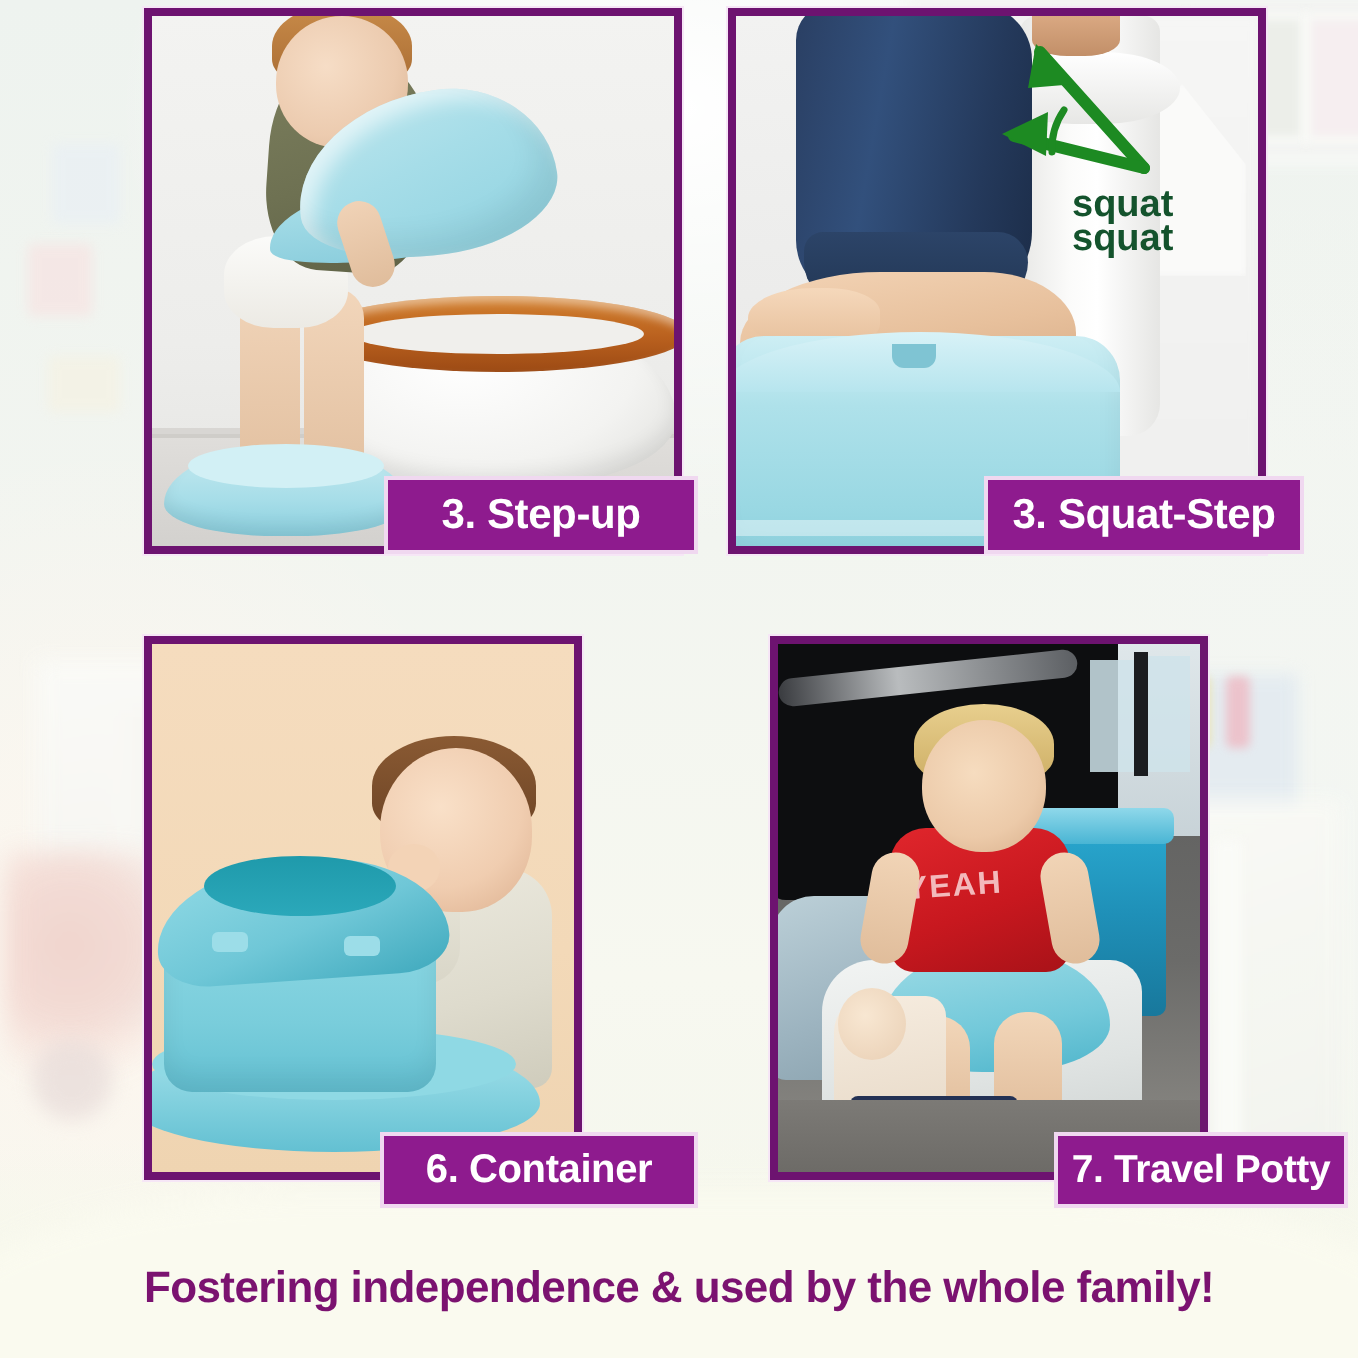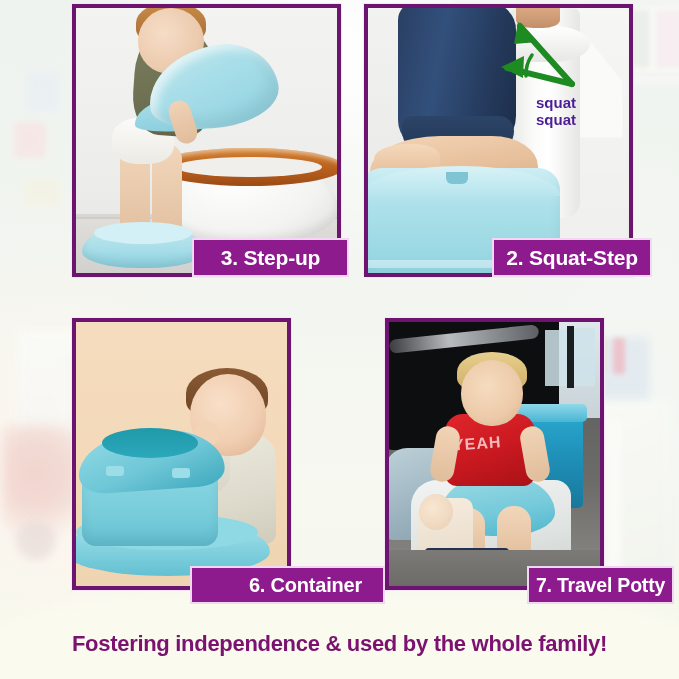--- a/index.html
+++ b/index.html
@@ -134,21 +134,21 @@
   .p5-steptop{position:absolute;left:-8px;top:158px;width:200px;height:30px;border-radius:50%/100% 100% 0 0;
       background:linear-gradient(180deg,#d8f2f7,#b7e5ee);}
   .p5-stepnotch{position:absolute;left:78px;top:164px;width:22px;height:12px;border-radius:0 0 6px 6px;
       background:#7fc4d3;}
   .p5-stepband{position:absolute;left:-8px;top:252px;width:200px;height:8px;background:rgba(255,255,255,.42);}
   .p5-bgroom{position:absolute;right:0;top:0;width:78px;bottom:0;
       background:linear-gradient(180deg,#f6f6f5,#efefee);filter:blur(2px);}
   .p5-bghouse{position:absolute;right:6px;top:34px;width:64px;height:96px;
       background:#fafaf9;clip-path:polygon(50% 0,100% 42%,100% 100%,0 100%,0 42%);filter:blur(1.5px);}
   .sq-label{position:absolute;left:168px;top:86px;width:86px;
-      color:#4c1d95;font-size:15px;font-weight:bold;line-height:17px;
+      color:#14532d;font-size:19px;font-weight:bold;line-height:17px;
       font-family:"Liberation Sans", sans-serif;z-index:12;}
 
   
   .p6{left:72px;top:318px;width:211px;height:264px;}
   .p6 .room{position:absolute;inset:0;background:linear-gradient(180deg,#f5dcbe 0%,#f3d9b8 58%,#efd4b1 100%);}
   .p6-baby-head{position:absolute;left:114px;top:52px;width:76px;height:82px;border-radius:50% 50% 46% 48%;
       background:radial-gradient(circle at 40% 36%,#f9e0c8 0%,#f0cdb0 58%,#dcb08f 100%);}
   .p6-baby-hair{position:absolute;left:110px;top:46px;width:82px;height:50px;
       background:linear-gradient(180deg,#8a5a33 0%,#6d4425 100%);border-radius:52% 52% 34% 34%;}
   .p6-baby-body{position:absolute;left:104px;top:112px;width:96px;height:110px;
@@ -307,41 +307,41 @@
       <polygon points="150,14 170,34 146,36" fill="#1d8a22"></polygon>
       <polygon points="133,59 156,48 155,70" fill="#1d8a22"></polygon>
     </svg>
 
     <div class="sq-label">
       <span>squat</span><br>
       <span>squat</span>
     </div>
   </div>
 </div>
-<div class="badge" style="left:492px;top:238px;width:156px;height:35px;font-size:21px;">2. Squat-Step</div>
+<div class="badge" style="left:492px;top:238px;width:156px;height:35px;font-size:21px;">3. Squat-Step</div>
 
 <div class="panel p6">
   <div class="photo">
     <div class="room"></div>
     <div class="p6-baby-body"></div>
     <div class="p6-baby-arm"></div>
     <div class="p6-baby-hair"></div>
     <div class="p6-baby-head"></div>
     <div class="p6-baby-hand"></div>
 
     <div class="p6-potty-base"></div>
     <div class="p6-potty-basetop"></div>
     <div class="p6-potty"></div>
     <div class="p6-potty-lid"></div>
     <div class="p6-potty-lidtop"></div>
     <div class="p6-notch" style="left:30px;top:144px;width:18px;height:10px;"></div>
     <div class="p6-notch" style="left:96px;top:146px;width:18px;height:10px;"></div>
   </div>
 </div>
-<div class="badge" style="left:190px;top:566px;width:155px;height:34px;font-size:20px;padding-left:36px;">6. Container</div>
+<div class="badge" style="left:190px;top:566px;width:155px;height:34px;font-size:20px;">6. Container</div>
 
 <div class="panel p7">
   <div class="photo">
     <div class="scene"></div>
     <div class="p7-sky"></div>
     <div class="p7-carbody"></div>
     <div class="p7-carroof"></div>
     <div class="p7-window" style="left:156px;top:8px;width:24px;height:56px;"></div>
     <div class="p7-window" style="left:184px;top:6px;width:22px;height:58px;"></div>
     <div class="p7-pillar" style="left:178px;top:4px;width:7px;height:62px;"></div>

